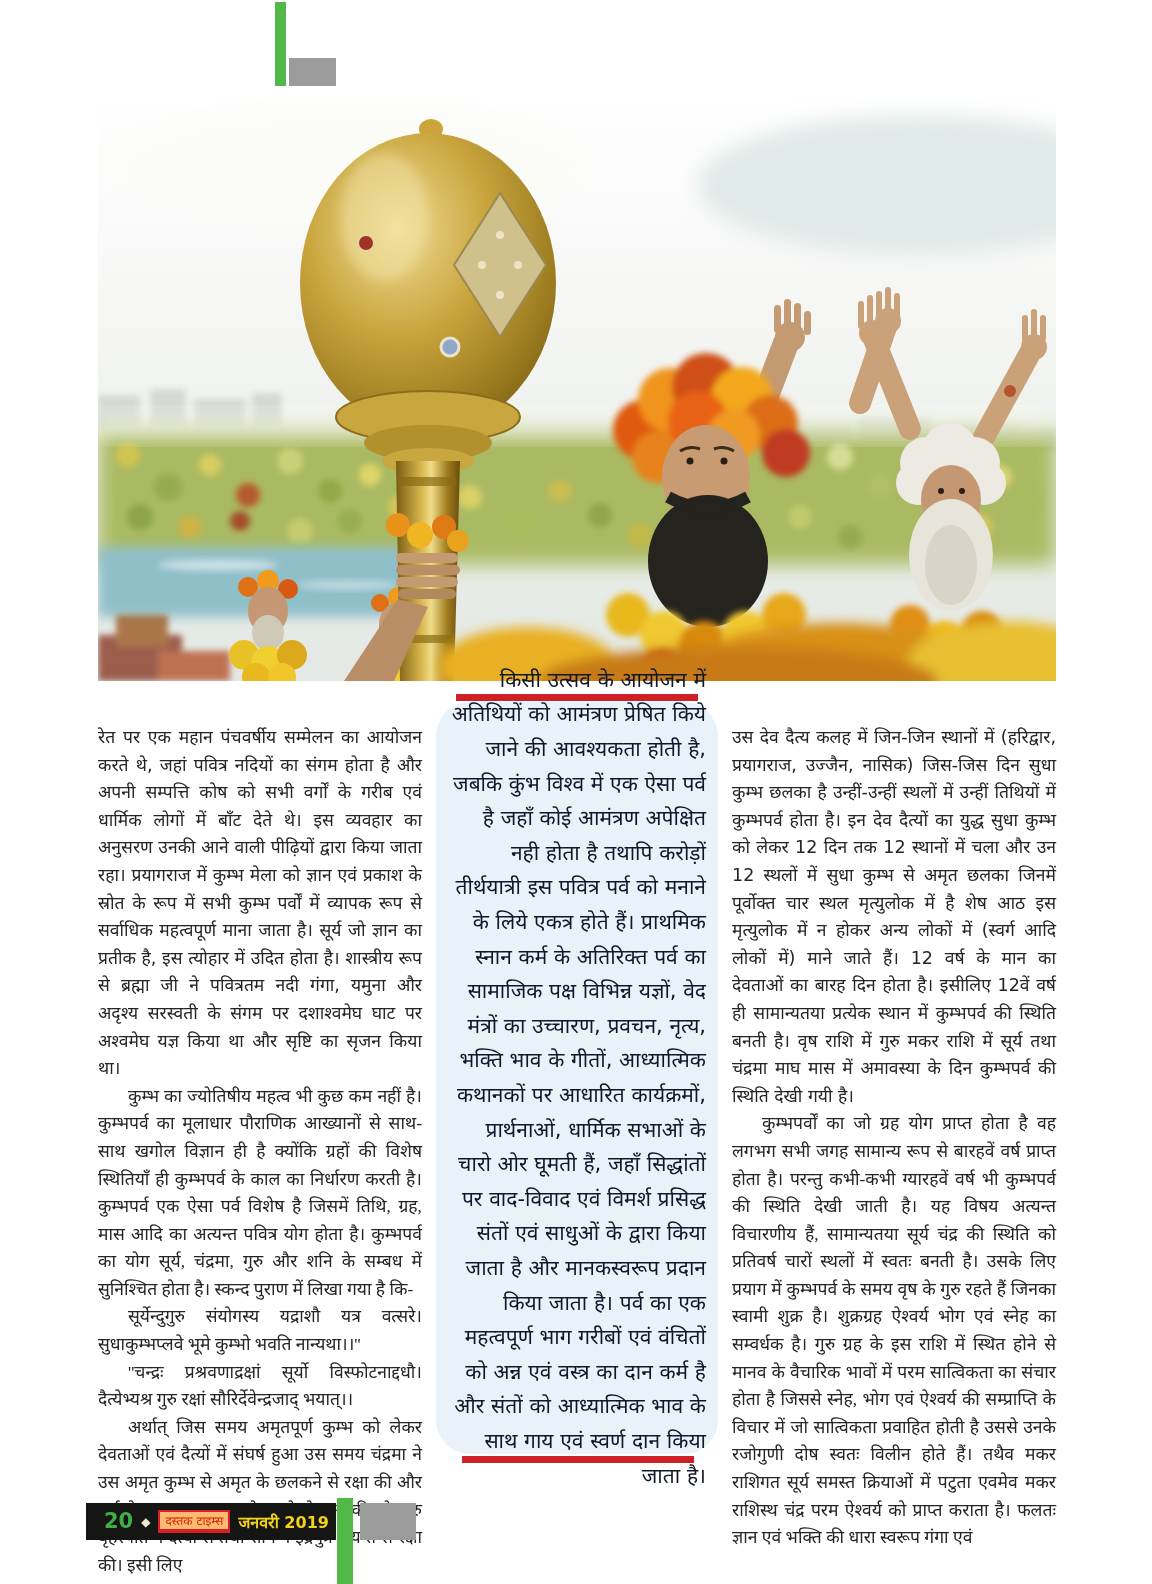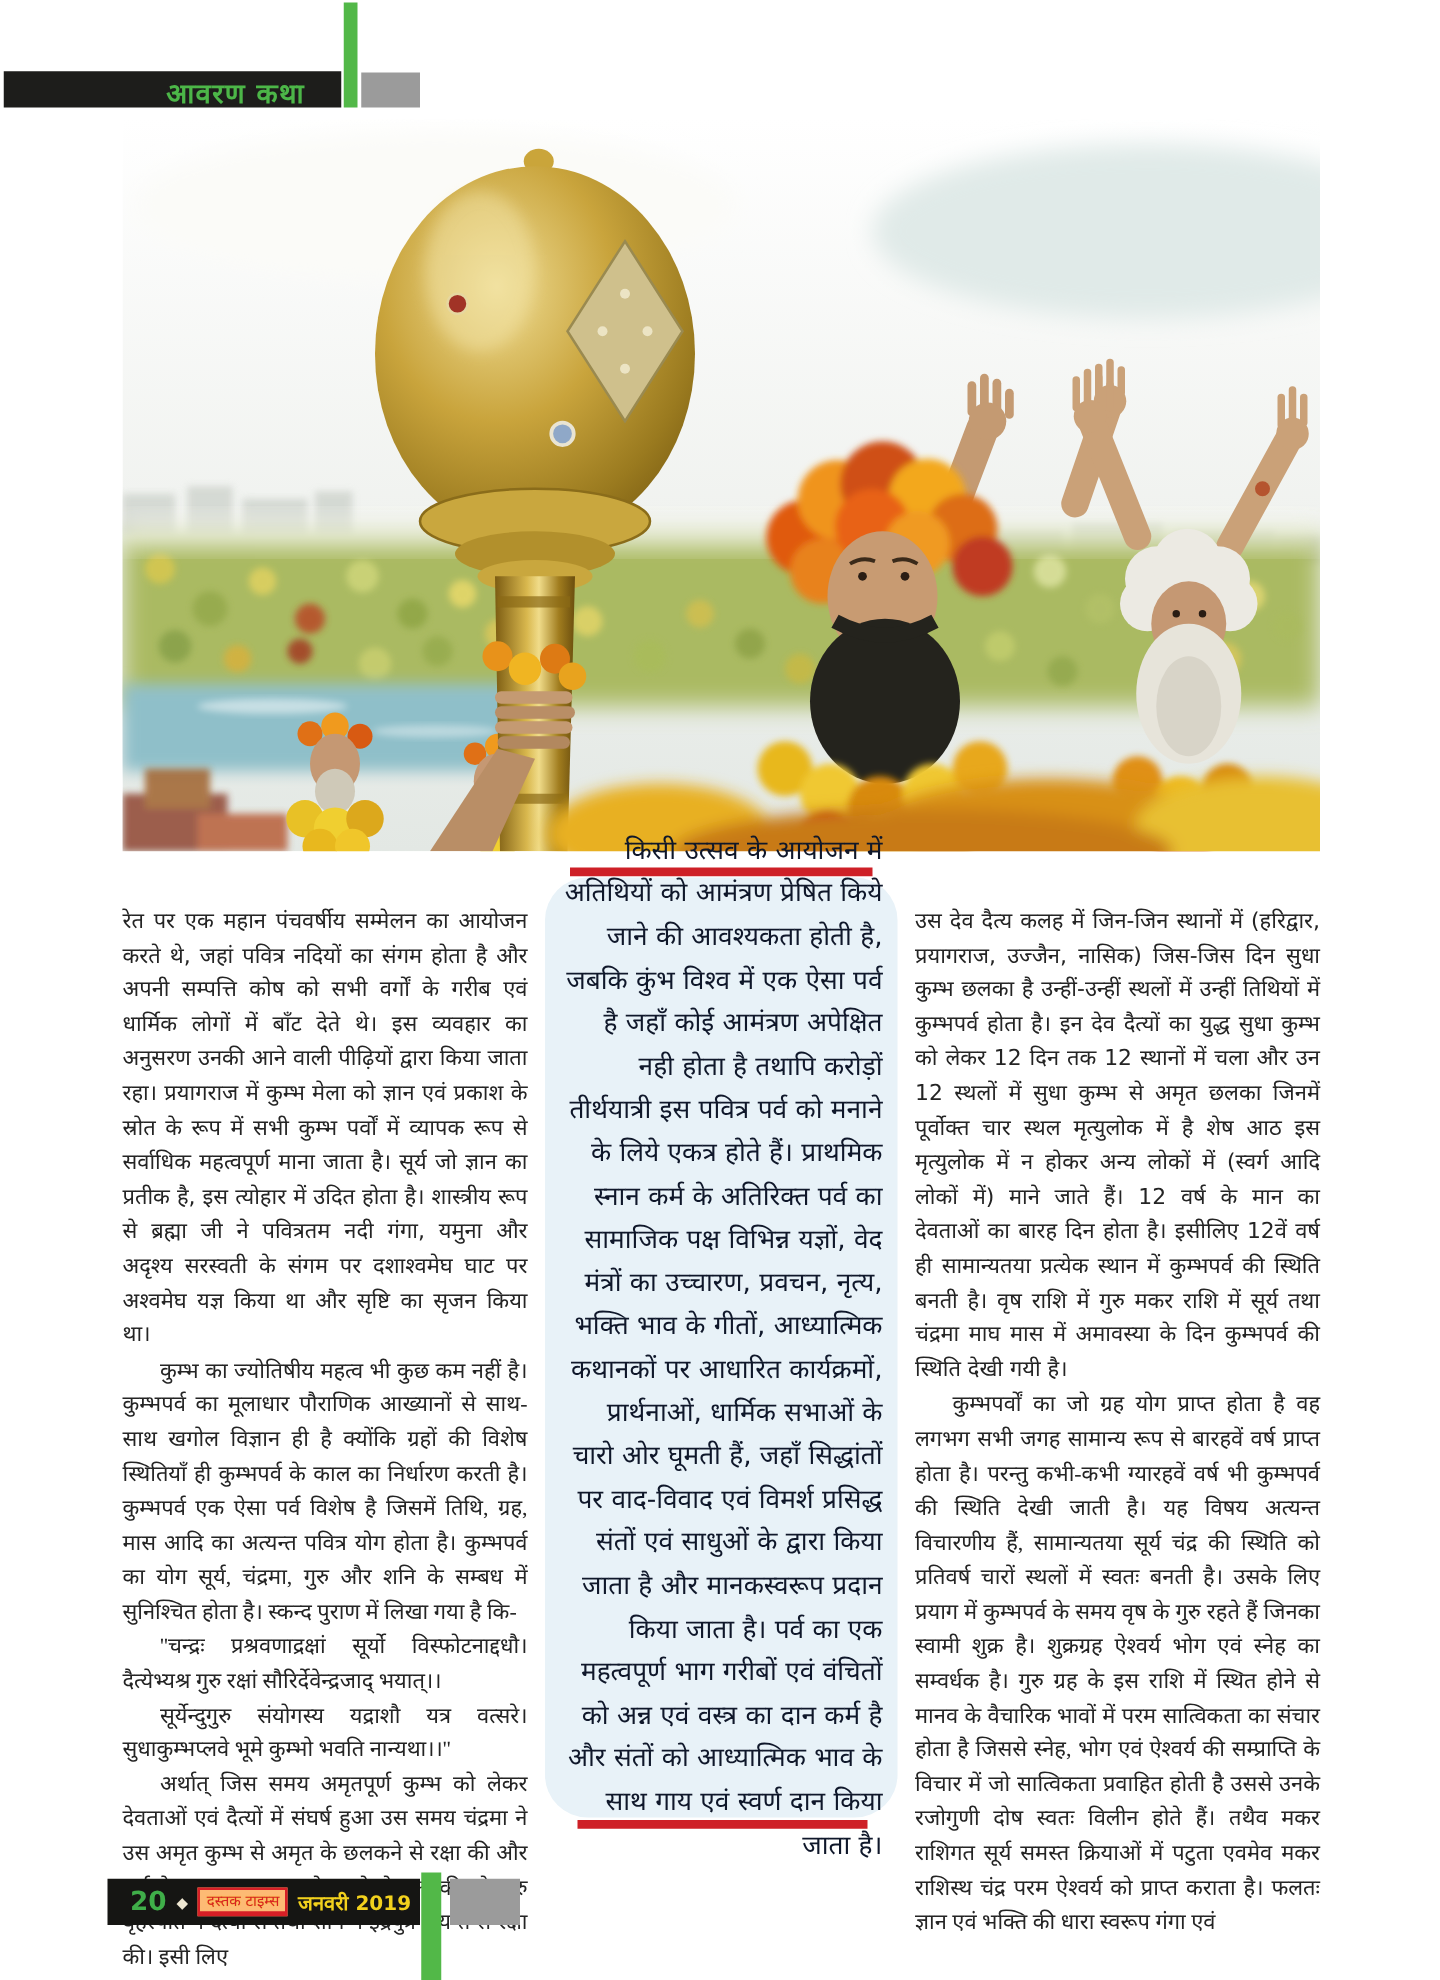--- a/index.html
+++ b/index.html
@@ -43,23 +43,20 @@
             text-shadow:0 0 1px #f4c90e;white-space:nowrap;}
   .issue{color:#f2d11d;font-size:16px;font-weight:bold;white-space:nowrap;}
   .vbar-bottom{position:absolute;left:337px;top:1498px;width:16px;height:86px;background:#52b848;}
   .gray-bottom{position:absolute;left:360px;top:1503px;width:56px;height:37px;background:#9b9b9b;}
 </style>
 </head>
 <body>
 
 <div class="page">
 
-  <div class="kicker-bar">
-    <span class="kicker-label">आवरण कथा</span>
-  </div>
   <div class="vbar-top"></div>
   <div class="gray-top"></div>
 
   <div class="photo">
     <svg viewBox="0 0 958 586" preserveAspectRatio="none">
       <defs>
         <linearGradient id="sky" x1="0" y1="0" x2="0" y2="1">
           <stop offset="0" stop-color="#ffffff"></stop>
           <stop offset="0.55" stop-color="#f0f2ef"></stop>
           <stop offset="1" stop-color="#e3e8e4"></stop>
@@ -302,22 +299,22 @@
         <ellipse cx="740" cy="576" rx="150" ry="48" fill="#d89018"></ellipse>
         <ellipse cx="910" cy="568" rx="100" ry="42" fill="#e8c030"></ellipse>
         <ellipse cx="640" cy="586" rx="200" ry="34" fill="#c87a14"></ellipse>
       </g>
     </svg>
   </div>
 
   <div class="col col-left">
     <p>रेत पर एक महान पंचवर्षीय सम्मेलन का आयोजन करते थे, जहां पवित्र नदियों का संगम होता है और अपनी सम्पत्ति कोष को सभी वर्गों के गरीब एवं धार्मिक लोगों में बाँट देते थे। इस व्यवहार का अनुसरण उनकी आने वाली पीढ़ियों द्वारा किया जाता रहा। प्रयागराज में कुम्भ मेला को ज्ञान एवं प्रकाश के स्रोत के रूप में सभी कुम्भ पर्वों में व्यापक रूप से सर्वाधिक महत्वपूर्ण माना जाता है। सूर्य जो ज्ञान का प्रतीक है, इस त्योहार में उदित होता है। शास्त्रीय रूप से ब्रह्मा जी ने पवित्रतम नदी गंगा, यमुना और अदृश्य सरस्वती के संगम पर दशाश्वमेघ घाट पर अश्वमेघ यज्ञ किया था और सृष्टि का सृजन किया था।</p>
     <p class="indent">कुम्भ का ज्योतिषीय महत्व भी कुछ कम नहीं है। कुम्भपर्व का मूलाधार पौराणिक आख्यानों से साथ-साथ खगोल विज्ञान ही है क्योंकि ग्रहों की विशेष स्थितियाँ ही कुम्भपर्व के काल का निर्धारण करती है। कुम्भपर्व एक ऐसा पर्व विशेष है जिसमें तिथि, ग्रह, मास आदि का अत्यन्त पवित्र योग होता है। कुम्भपर्व का योग सूर्य, चंद्रमा, गुरु और शनि के सम्बध में सुनिश्चित होता है। स्कन्द पुराण में लिखा गया है कि-</p>
+    <p class="indent">सूर्येन्दुगुरु संयोगस्य यद्राशौ यत्र वत्सरे। सुधाकुम्भप्लवे भूमे कुम्भो भवति नान्यथा।।''</p>
     <p class="indent">''चन्द्रः प्रश्रवणाद्रक्षां सूर्यो विस्फोटनाद्दधौ। दैत्येभ्यश्र गुरु रक्षां सौरिर्देवेन्द्रजाद् भयात्।।</p>
-    <p class="indent">सूर्येन्दुगुरु संयोगस्य यद्राशौ यत्र वत्सरे। सुधाकुम्भप्लवे भूमे कुम्भो भवति नान्यथा।।''</p>
     <p class="indent">अर्थात् जिस समय अमृतपूर्ण कुम्भ को लेकर देवताओं एवं दैत्यों में संघर्ष हुआ उस समय चंद्रमा ने उस अमृत कुम्भ से अमृत के छलकने से रक्षा की और सूर्य ने उस अमृत कुम्भ के टूटने से रक्षा की। देवगुरु बृहस्पति ने दैत्यों से तथा शनि ने इंद्रपुत्र जयन्त से रक्षा की। इसी लिए</p>
   </div>
 
   <div class="quote-rule top"></div>
   <div class="quote-box">
     <div class="quote-text">किसी उत्सव के आयोजन में अतिथियों को आमंत्रण प्रेषित किये जाने की आवश्यकता होती है, जबकि कुंभ विश्व में एक ऐसा पर्व है जहाँ कोई आमंत्रण अपेक्षित नही होता है तथापि करोड़ों तीर्थयात्री इस पवित्र पर्व को मनाने के लिये एकत्र होते हैं। प्राथमिक स्नान कर्म के अतिरिक्त पर्व का सामाजिक पक्ष विभिन्न यज्ञों, वेद मंत्रों का उच्चारण, प्रवचन, नृत्य, भक्ति भाव के गीतों, आध्यात्मिक कथानकों पर आधारित कार्यक्रमों, प्रार्थनाओं, धार्मिक सभाओं के चारो ओर घूमती हैं, जहाँ सिद्धांतों पर वाद-विवाद एवं विमर्श प्रसिद्ध संतों एवं साधुओं के द्वारा किया जाता है और मानकस्वरूप प्रदान किया जाता है। पर्व का एक महत्वपूर्ण भाग गरीबों एवं वंचितों को अन्न एवं वस्त्र का दान कर्म है और संतों को आध्यात्मिक भाव के साथ गाय एवं स्वर्ण दान किया जाता है।</div>
   </div>
   <div class="quote-rule bottom"></div>
 
   <div class="col col-right">

